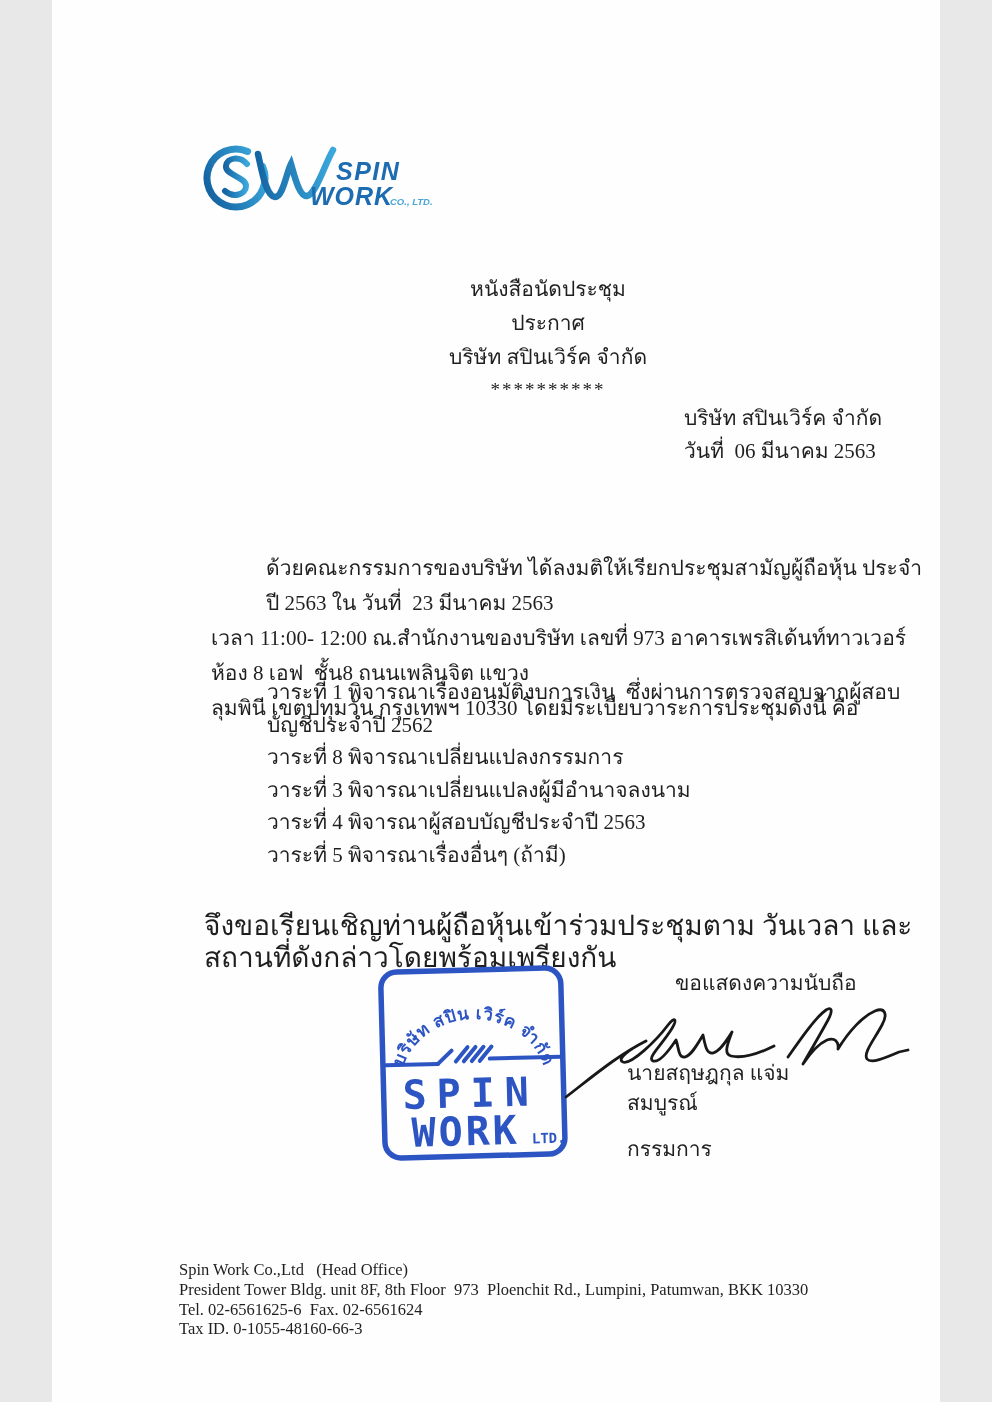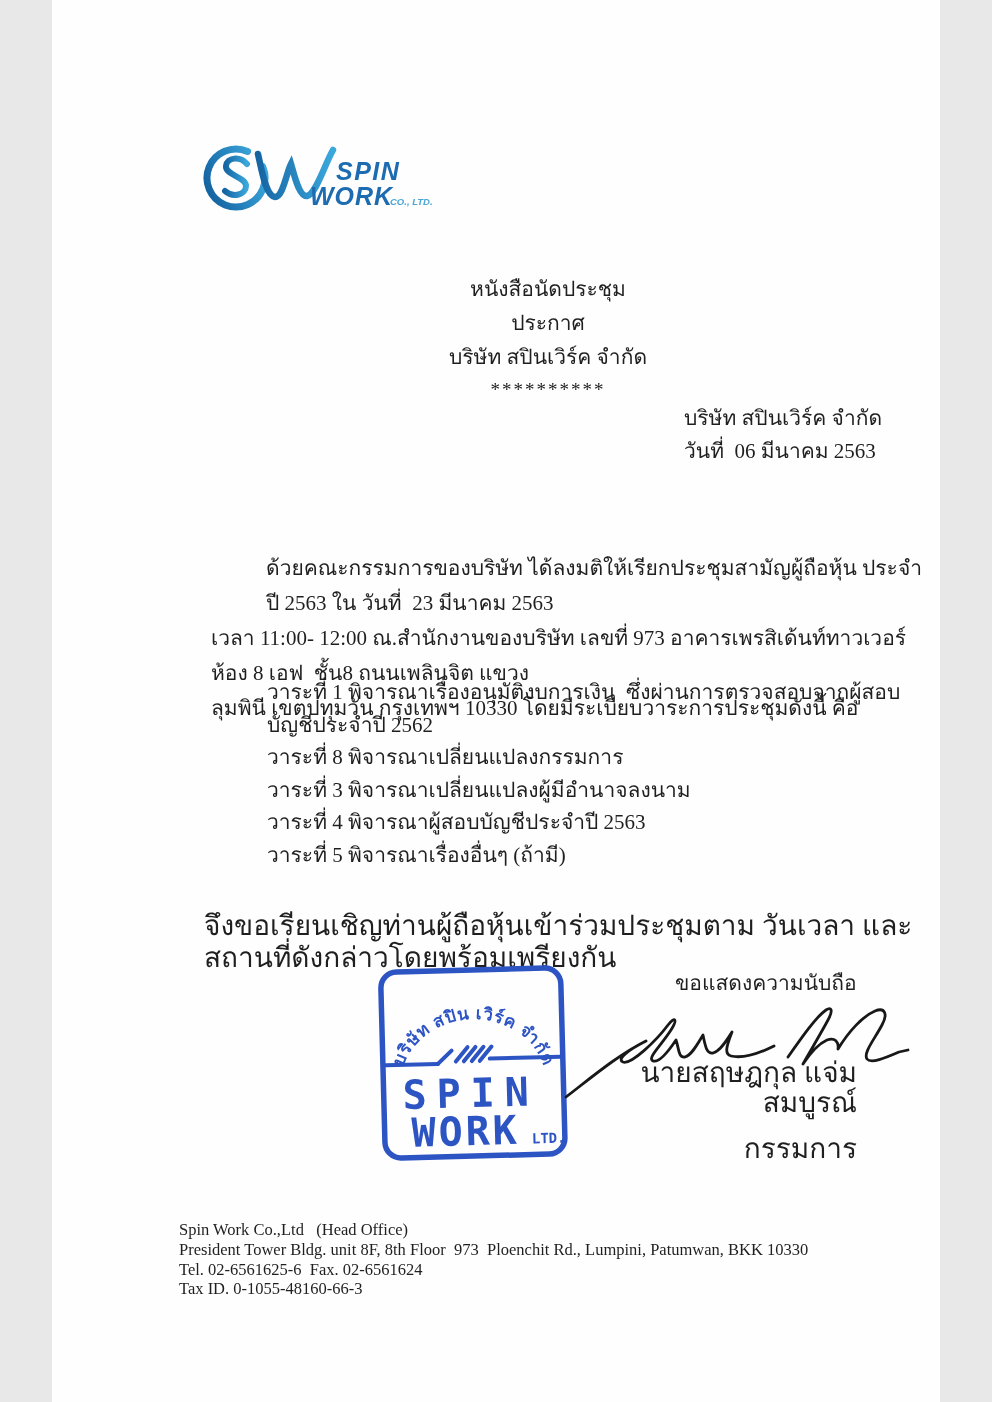--- a/index.html
+++ b/index.html
@@ -33,25 +33,25 @@
   
   .agenda { left:183px; top:676px; font-size:21px;margin-left:32px; }
   .agenda div { line-height:32.6px; white-space:pre-wrap; }
 
   .closing { left:152px; top:874px; width:740px; font-size:28px; line-height:32px;margin-top:36px; }
 
   .salutation { left:623px; top:969px; font-size:21px; line-height:28px; }
 
   .stamp-wrap { left:326px; top:964px; transform:rotate(-1.5deg); }
 
-  .signer-block { left:575px; top:1058px; width:230px; text-align:right; font-size:28px; }
+  .signer-block { left:575px; top:1058px; width:230px; text-align:left; font-size:21px; }
   .signer-name { line-height:30px; }
   .signer-role { line-height:30px; margin-top:16px; }
 
-  .footer { left:127px; top:1220px; font-size:16.5px; }
+  .footer { left:127px; top:1260px; font-size:16.5px; }
   .footer div { line-height:19.8px; white-space:pre-wrap; }
 </style>
 </head>
 <body>
 
 <div class="page">
 
   <div class="abs" style="left:148px; top:136px;">
     <svg width="280" height="80" viewBox="0 0 280 80">
       <defs>

